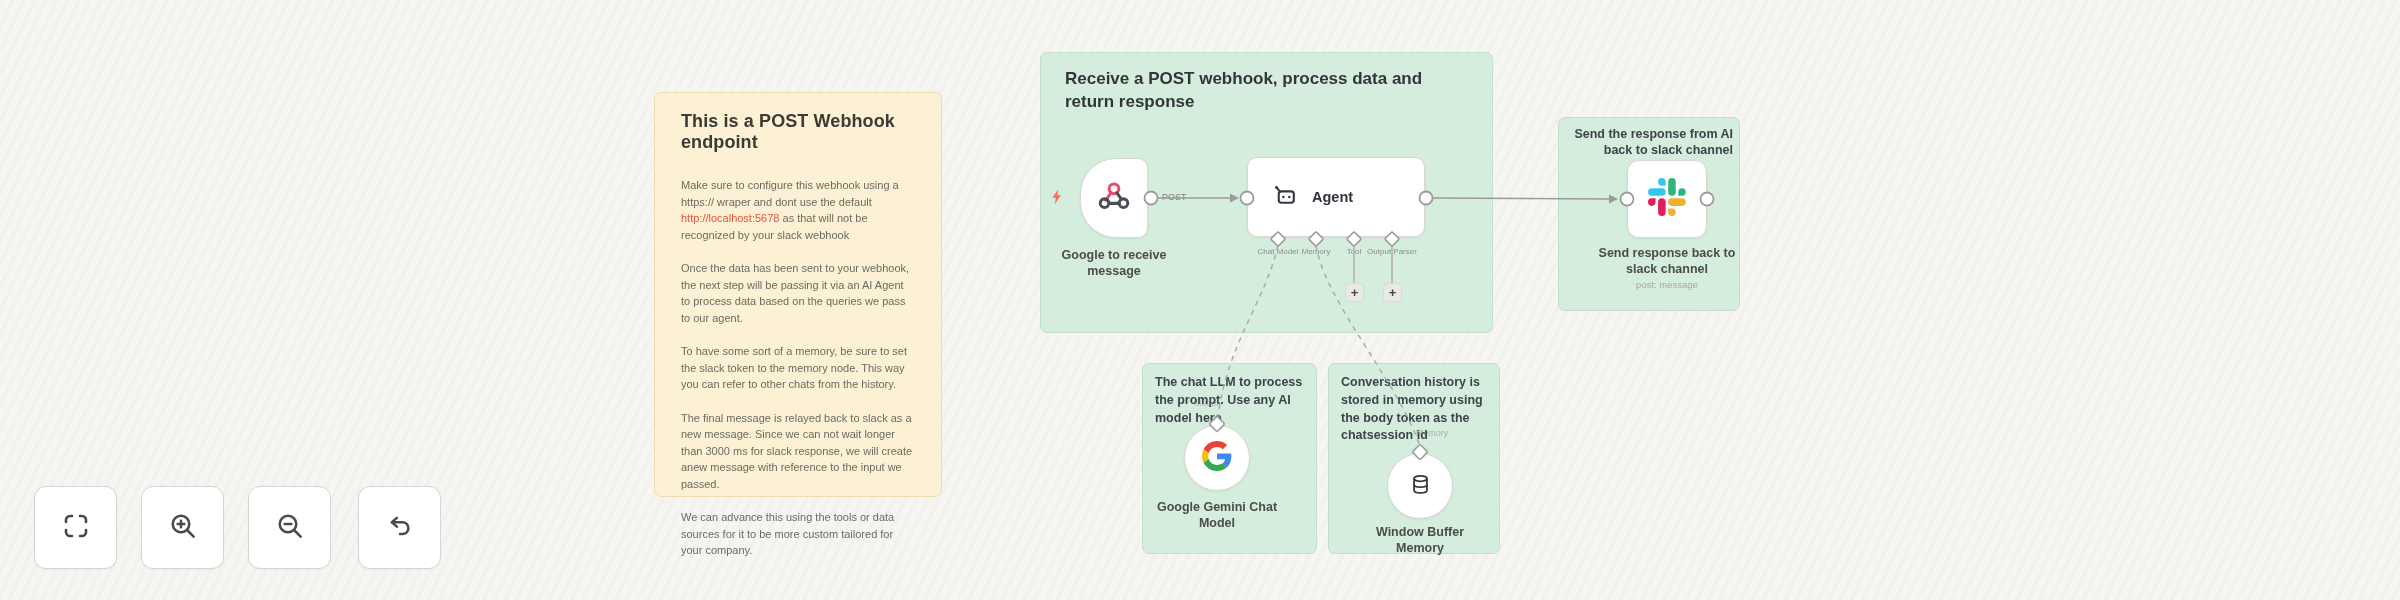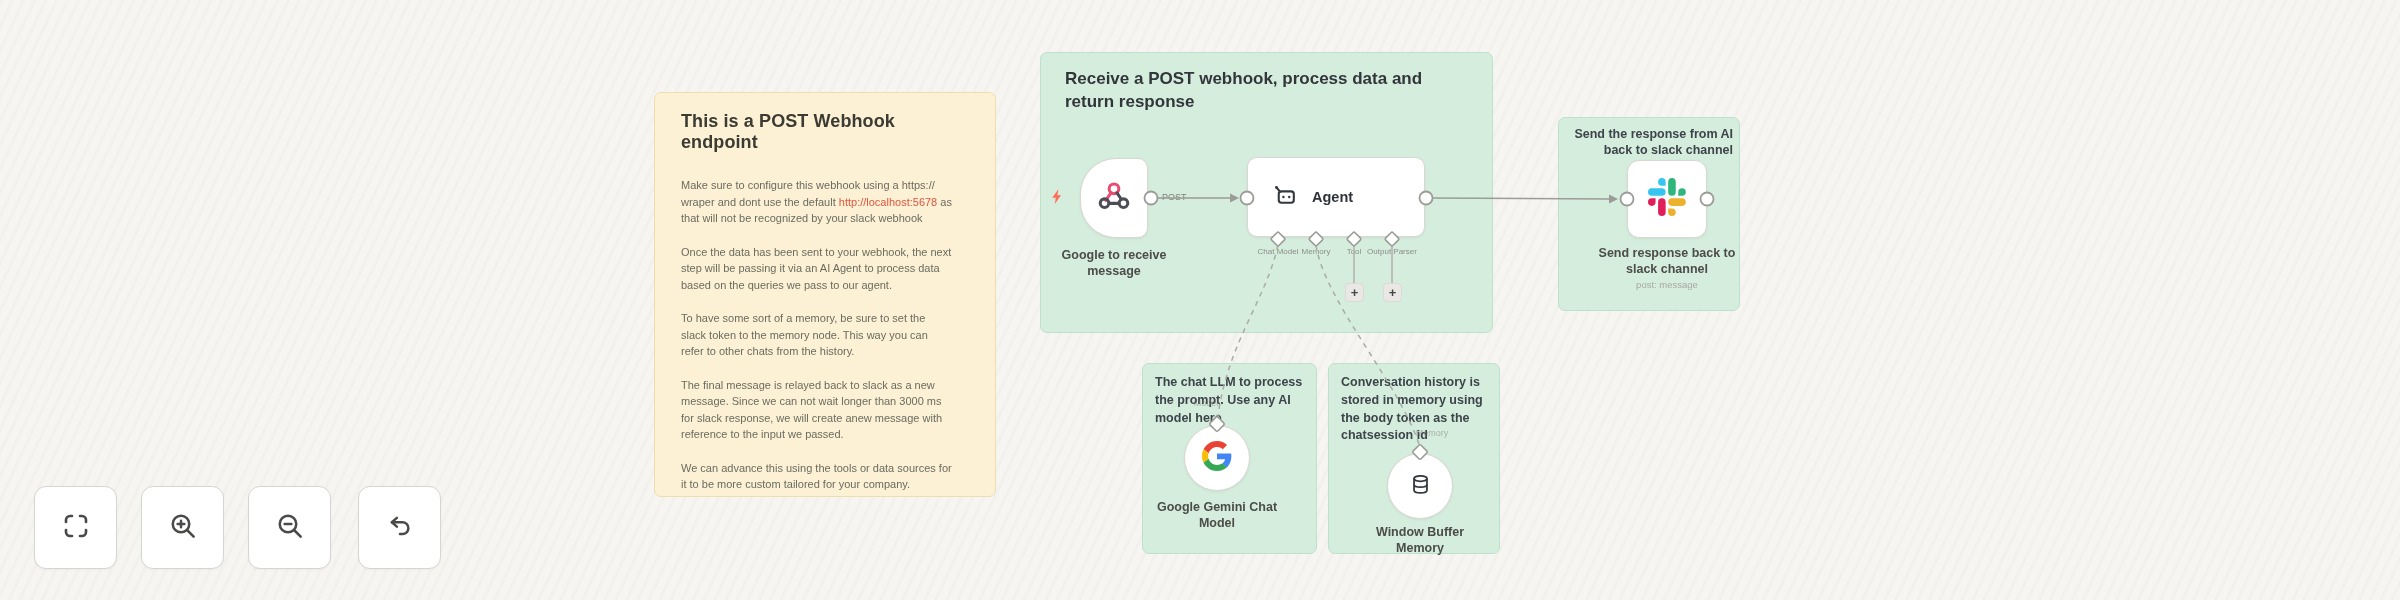--- a/index.html
+++ b/index.html
@@ -13,23 +13,23 @@
       transparent 3px, transparent 10px);
     font-family: "Liberation Sans", sans-serif;
     overflow: hidden;
   }
   .sticky { position: absolute; border-radius: 7px; border: 1px solid; z-index: 1; }
   .sticky.yellow { background: #fcf1d4; border-color: #ecdeaf; }
   .sticky.green  { background: #d5edvdc; }
   .sticky.green  { background: #d5eddc; border-color: #bfe0ca; }
 
   
-  .yellow-note { left: 654px; top: 92px; width: 342px; height: 405px; padding: 18px 26px; }
+  .yellow-note { left: 654px; top: 92px; width: 288px; height: 405px; padding: 18px 26px; }
   .yellow-note h2 { margin: 0 0 24px 0; font-size: 18px; font-weight: 700; color: #3b3b33; letter-spacing: .1px; }
-  .yellow-note p { margin: 0 16px 17px 0; font-size: 11px; line-height: 1.5; color: #6b6b60; }
+  .yellow-note p { margin: 0 0 17px 0; font-size: 11px; line-height: 1.5; color: #6b6b60; }
   .yellow-note a { color: #e0553f; text-decoration: none; }
 
   
   .main-note { left: 1040px; top: 52px; width: 453px; height: 281px; padding: 15px 63px 0 24px; }
   .main-note h3 { margin: 0; font-size: 17px; font-weight: 700; color: #32363b; line-height: 1.35; }
 
   
   .slack-sticky { left: 1558px; top: 117px; width: 182px; height: 194px; padding: 8px 6px 0 6px; }
   .slack-sticky h4 { margin: 0; font-size: 12.5px; font-weight: 700; color: #3d444b; line-height: 1.3; text-align: right; }
 

